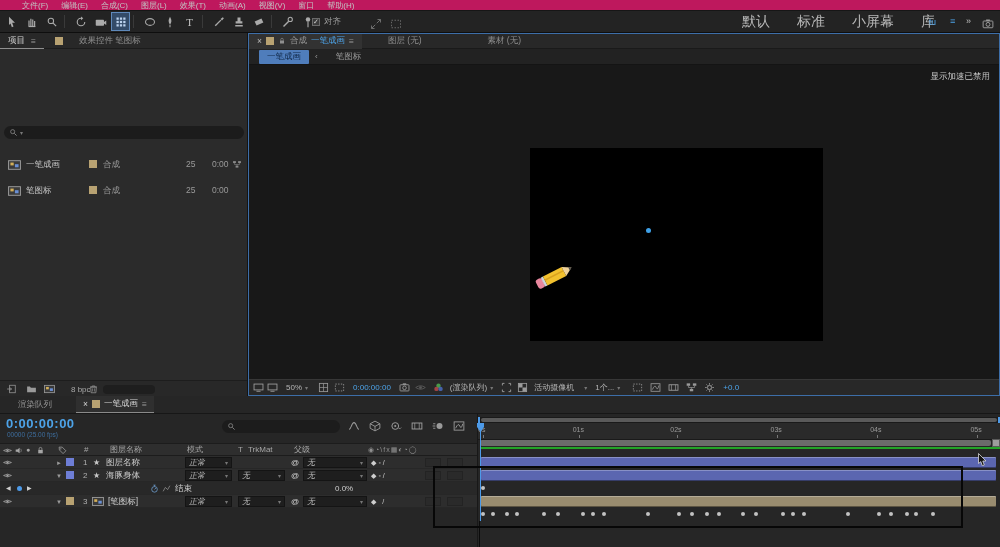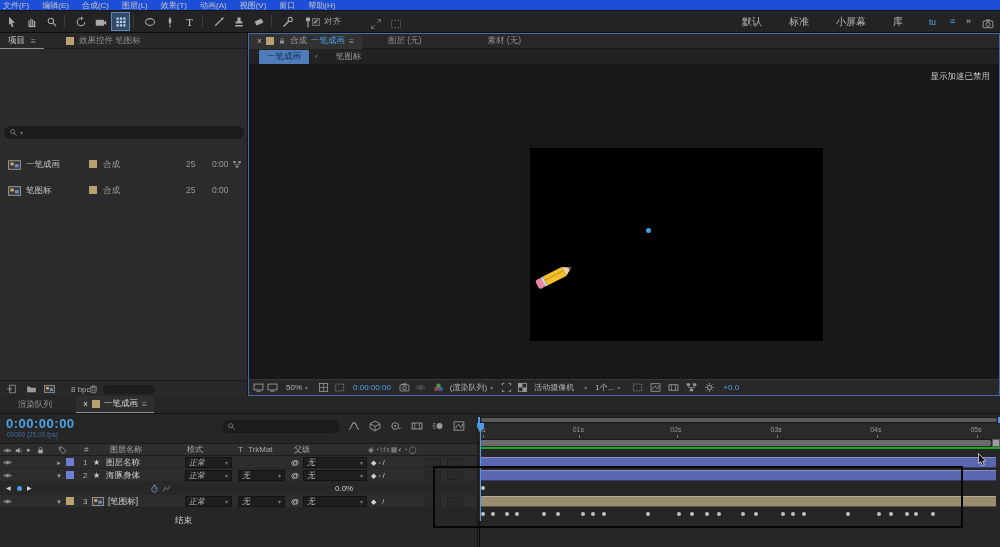--- a/index.html
+++ b/index.html
@@ -4,39 +4,39 @@
 <style>
   html,body{margin:0;padding:0;background:#111;}
   .stage{position:relative;width:1000px;height:547px;overflow:hidden;background:#262626;
          font-family:"Liberation Sans","DejaVu Sans",sans-serif;color:#c8c8c8;}
   .stage *{box-sizing:border-box;}
   .a{position:absolute;}
   .dim{color:#9a9a9a;}
   .blue{color:var(--timecode-blue,#4da3e8);}
   svg.ic{display:inline-block;color:#aaa;}
   
-  .menubar{position:absolute;left:0;top:0;width:1000px;height:11px;background:#1d4ed8;
+  .menubar{position:absolute;left:0;top:0;width:1000px;height:11px;background:#be185d;
            border-bottom:1px solid #161616;display:flex;align-items:center;gap:13px;
-           padding-left:3px;font-size:8px;color:#c2c2c2;}
+           padding-left:22px;font-size:8px;color:#c2c2c2;}
   
   .toolbar{position:absolute;left:0;top:11px;width:1000px;height:22px;background:#232323;
            border-bottom:1px solid #0e0e0e;display:flex;align-items:center;}
   .tool{width:17px;height:17px;display:flex;align-items:center;justify-content:center;color:#c6c6c6;margin-left:3px;}
   .tool svg{width:12px;height:12px;}
   .tool.sel{background:#334b68;outline:1px solid #5f89ba;}
   .tsep{width:1px;height:13px;background:#3a3a3a;margin:0 4px;}
   .snap{position:absolute;left:312px;top:5px;display:flex;gap:4px;align-items:center;font-size:8.5px;color:#9c9c9c;}
   .cb{width:8px;height:8px;background:#3a3a3a;border:1px solid #6a6a6a;display:inline-flex;align-items:center;justify-content:center;font-size:7px;color:#cfcfcf;line-height:8px;}
-  .ws{position:absolute;left:742px;top:0;height:22px;display:flex;align-items:center;gap:27px;font-size:10px;color:#b9b9b9;}
+  .ws{position:absolute;left:742px;top:0;height:22px;display:flex;align-items:center;gap:27px;font-size:14px;color:#b9b9b9;}
   
   .project{position:absolute;left:0;top:33px;width:248px;height:363px;background:#2b2b2b;border-right:1px solid #141414;}
   .ptabs{position:absolute;left:0;top:0;width:100%;height:16px;background:#282828;border-bottom:1px solid #1c1c1c;
          display:flex;align-items:center;font-size:8.5px;}
   .ptab1{display:flex;gap:6px;align-items:center;padding:2px 8px 1px 8px;color:#d6d6d6;border-bottom:1px solid #8f8f8f;height:16px;}
-  .ptab2{display:flex;gap:5px;align-items:center;margin-left:22px;color:#8f8f8f;}
+  .ptab2{display:flex;gap:16px;align-items:center;margin-left:11px;color:#8f8f8f;}
   .sq{display:inline-block;width:8px;height:8px;}
   .tan{background:var(--label-tan,#b8a272);}
   .pp-search{position:absolute;left:4px;top:93px;width:240px;height:13px;background:#1c1c1c;border-radius:7px;display:flex;align-items:center;padding-left:5px;gap:2px;}
   .pp-head{position:absolute;left:0;top:112px;width:100%;height:13px;background:#323232;border-top:1px solid #222;border-bottom:1px solid #222;font-size:8px;color:#b0b0b0;}
   .pp-head .c,.pp-row .c{position:absolute;top:0;height:13px;line-height:13px;white-space:nowrap;}
   .pp-row{position:absolute;left:0;width:100%;height:13px;font-size:8.5px;color:#c6c6c6;}
   .vline{position:absolute;top:0;width:1px;height:13px;background:#262626;}
   .pp-bottom{position:absolute;left:0;bottom:0;width:100%;height:16px;background:#282828;border-top:1px solid #1d1d1d;font-size:8px;color:#a8a8a8;}
   .pp-bottom .ic{position:absolute;top:3px;width:11px;height:10px;}
   .lblsq{position:absolute;top:2px;width:8px;height:8px;}
@@ -78,21 +78,21 @@
   .tl-row .star{color:#c8c8c8;font-size:8px;}
   .tl-row .expand{color:#9a9a9a;font-size:6px;line-height:14px;}
   .dd{position:absolute;top:1px;height:11px;background:#1e1e1e;border:1px solid #141414;font-size:8px;color:#bdbdbd;
       display:flex;align-items:center;justify-content:space-between;padding:0 3px;}
   .dd b{color:#777;font-weight:normal;font-size:6px;}
   .at{color:#8f8f8f;font-size:8px;}
   .sw{color:#9a9a9a;font-size:7px;letter-spacing:2px;}
   .dimbox{position:absolute;top:2px;width:16px;height:9px;background:#2a2a2a;border:1px solid #232323;}
   .nav{color:#8a8a8a;font-size:6px;}
   .kdot{position:absolute;top:4px;width:5px;height:5px;border-radius:50%;background:#4d9ae8;}
-  .pname{color:#bdbdbd;margin-top:32px;}
+  .pname{color:#bdbdbd;}
   .pval{color:var(--value-blue,#5d93c8);font-size:8px;text-align:center;}
   .sw-ic{color:#6f9fd0 !important;}
   .tl-vdiv{position:absolute;left:477px;top:18px;width:1px;height:133px;background:#181818;}
   
   .tl-right{position:absolute;left:478px;top:21px;width:522px;height:130px;}
   .tl-scroll{position:absolute;left:0;top:0;width:100%;height:6px;background:#1a1a1a;}
   .tl-thumb{position:absolute;left:3px;right:3px;top:1px;height:4px;background:#5a5a5a;border-radius:2px;}
   .bluecap{position:absolute;top:0;width:2px;height:6px;background:#4d9ae8;}
   .ruler{position:absolute;left:0;top:6px;width:100%;height:17px;background:#2a2a2a;border-bottom:1px solid #1a1a1a;}
   .tick-label{position:absolute;top:3px;font-size:7px;color:#9a9a9a;transform:translateX(-40%);}

